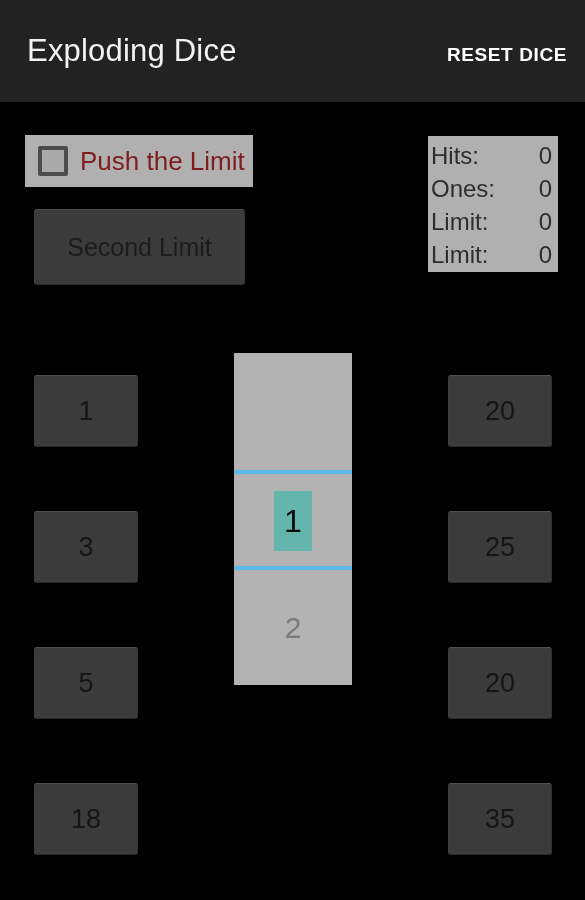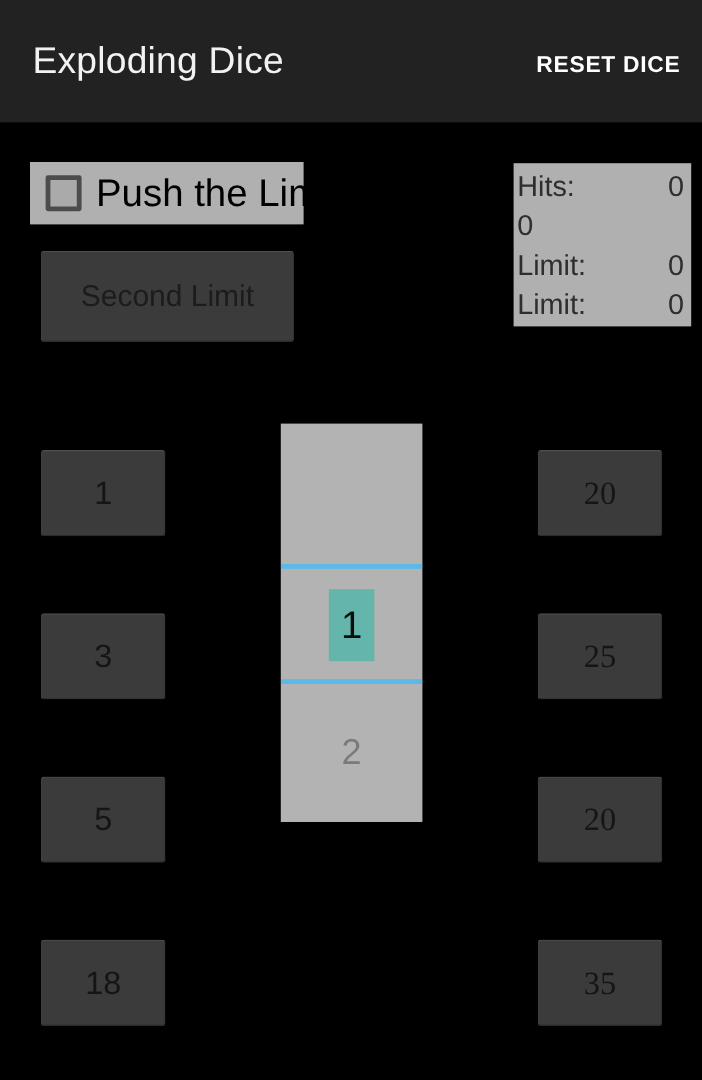--- a/index.html
+++ b/index.html
@@ -71,23 +71,23 @@
     height: 30px;
     margin-left: 13px;
     border: 4px solid #4c4c4c;
     background: #aaaaaa;
     box-sizing: border-box;
     border-radius: 2px;
     flex: 0 0 auto;
   }
   #push-limit-label {
     margin-left: 12px;
-    font-size: 32px;
+    font-size: 26px;
     line-height: 30px;
-    color: #000000;
+    color: #7f1d1d;
     white-space: nowrap;
   }
 
   
   #second-chance-button {
     position: absolute;
     left: 34px;
     top: 209px;
     width: 211px;
     height: 76px;
@@ -105,21 +105,21 @@
     font-size: 25px;
     cursor: pointer;
     user-select: none;
   }
 
   
   #stats-panel {
     position: absolute;
     left: 428px;
     top: 136px;
-    width: 148px;
+    width: 130px;
     height: 136px;
     background: #b0b0b0;
     box-sizing: border-box;
     padding: 3px 6px 3px 3px;
   }
   .stat-row {
     display: flex;
     justify-content: space-between;
     align-items: baseline;
     height: 33px;
@@ -211,21 +211,21 @@
     box-sizing: border-box;
     display: flex;
     align-items: center;
     justify-content: center;
     color: #151515;
     font-size: 27px;
     cursor: pointer;
     user-select: none;
   }
   .col-left  { left: 34px; }
-  .col-right { left: 448px; font-family: Liberation Serif, serif; }
+  .col-right { left: 448px; }
   .row-1 { top: 375px; }
   .row-2 { top: 511px; }
   .row-3 { top: 647px; }
   .row-4 { top: 783px; }
 </style>
 </head>
 <body>
 
 <div id="app-bar">
   <div id="reset-dice-button">RESET DICE</div>
@@ -238,20 +238,21 @@
 </div>
 
 <div id="second-chance-button">Second Limit</div>
 
 <div id="stats-panel">
   <div class="stat-row">
     <span class="stat-label">Hits:</span>
     <span class="stat-value">0</span>
   </div>
   <div class="stat-row">
+    <span class="stat-label">Ones:</span>
     <span class="stat-value">0</span>
   </div>
   <div class="stat-row">
     <span class="stat-label">Limit:</span>
     <span class="stat-value">0</span>
   </div>
   <div class="stat-row">
     <span class="stat-label">Limit:</span>
     <span class="stat-value">0</span>
   </div>

